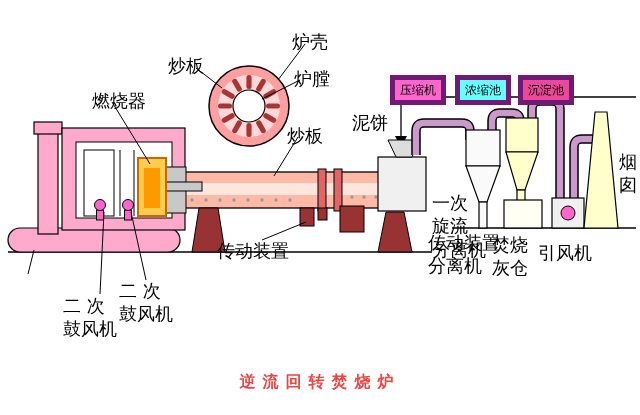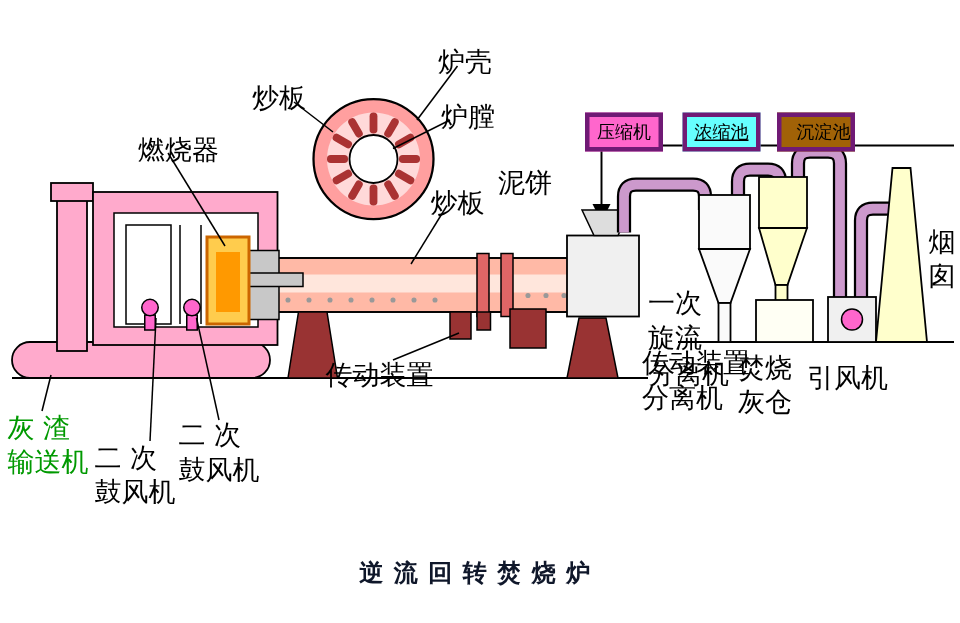--- a/index.html
+++ b/index.html
@@ -15,27 +15,27 @@
   .f-magenta{fill:var(--magenta);stroke:#000;stroke-width:1;}
   .f-gray{fill:var(--gray);stroke:#000;stroke-width:1;}
   .f-graylight{fill:#dddddd;stroke:#000;stroke-width:1;}
   .f-cream{fill:var(--cream);stroke:#000;stroke-width:1.2;}
   .f-white{fill:#fafafa;stroke:#000;stroke-width:1.2;}
   .pipe-casing{fill:none;stroke:#000;stroke-width:9.5;}
   .pipe-core{fill:none;stroke:var(--plum);stroke-width:6.5;}
   .blade{fill:var(--blade);}
   .lbl{position:absolute;font-size:18px;line-height:1.3;color:#000;white-space:pre-line;}
   .lbl.green{color:var(--green_text);}
-  .pbox{position:absolute;width:46px;height:20px;border:3px solid #701a75;font-size:12px;
+  .pbox{position:absolute;width:46px;height:20px;border:5px solid #701a75;font-size:12px;
         line-height:20px;text-align:center;top:75px;}
   .pbox.magenta{background:var(--magenta);}
   .pbox.cyan{background:var(--cyan);}
-  .pbox.white{background:#a16207;text-align:right;}
+  .pbox.white{background:#ec4899;}
   .diagram-title{position:absolute;left:0;right:0;top:372px;text-align:center;
-        font-weight:bold;font-size:16px;letter-spacing:7px;color:#0f172a;}
+        font-weight:bold;font-size:16px;letter-spacing:7px;color:#ef4444;}
 </style>
 </head>
 <body>
 
 <div class="stage">
 
   <svg width="640" height="415" viewBox="0 0 640 415">
 
     <g>
       <line x1="8" y1="252" x2="432" y2="252" class="ln"></line>
@@ -171,41 +171,39 @@
       <line x1="112" y1="102" x2="150" y2="164"></line>
       <line x1="298" y1="137" x2="274" y2="176"></line>
       <line x1="262" y1="240" x2="306" y2="222"></line>
       <line x1="100" y1="294" x2="104" y2="212"></line>
       <line x1="146" y1="280" x2="131" y2="212"></line>
       <line x1="28" y1="274" x2="34" y2="250"></line>
     </g>
   </svg>
 
   <div class="pbox magenta" style="left:390px;">压缩机</div>
-  <div class="pbox cyan" style="left:455px;text-decoration:underline;">浓缩池</div>
+  <div class="pbox cyan" style="left:455px;">浓缩池</div>
   <div class="pbox white" style="left:518px;">沉淀池</div>
 
   <div class="lbl" style="left:292px;top:30px;">炉壳</div>
   <div class="lbl" style="left:168px;top:54px;">炒板</div>
   <div class="lbl" style="left:294px;top:67px;">炉膛</div>
   <div class="lbl" style="left:92px;top:89px;">燃烧器</div>
-  <div class="lbl" style="left:332px;top:111px;">泥饼</div>
+  <div class="lbl" style="left:352px;top:111px;">泥饼</div>
   <div class="lbl" style="left:287px;top:124px;">炒板</div>
   <div class="lbl" style="left:619px;top:150px;">烟
 囱</div>
   <div class="lbl" style="left:432px;top:147px;margin-top:44px;">一次
 旋流
 分离机</div>
   <div class="lbl" style="left:428px;top:231px;">传动装置
 分离机</div>
   <div class="lbl" style="left:492px;top:234px;font-family:Liberation Serif, serif;">焚烧
 灰仓</div>
   <div class="lbl" style="left:538px;top:241px;">引风机</div>
   <div class="lbl" style="left:217px;top:239px;">传动装置</div>
-  <div class="lbl green" style="left:5px;top:274px;">灰 渣
-输送机</div>
   <div class="lbl" style="left:63px;top:294px;">二 次
 鼓风机</div>
   <div class="lbl" style="left:119px;top:279px;">二 次
 鼓风机</div>
 
   <div class="diagram-title">逆流回转焚烧炉</div>
 </div>
 
 </body></html>

